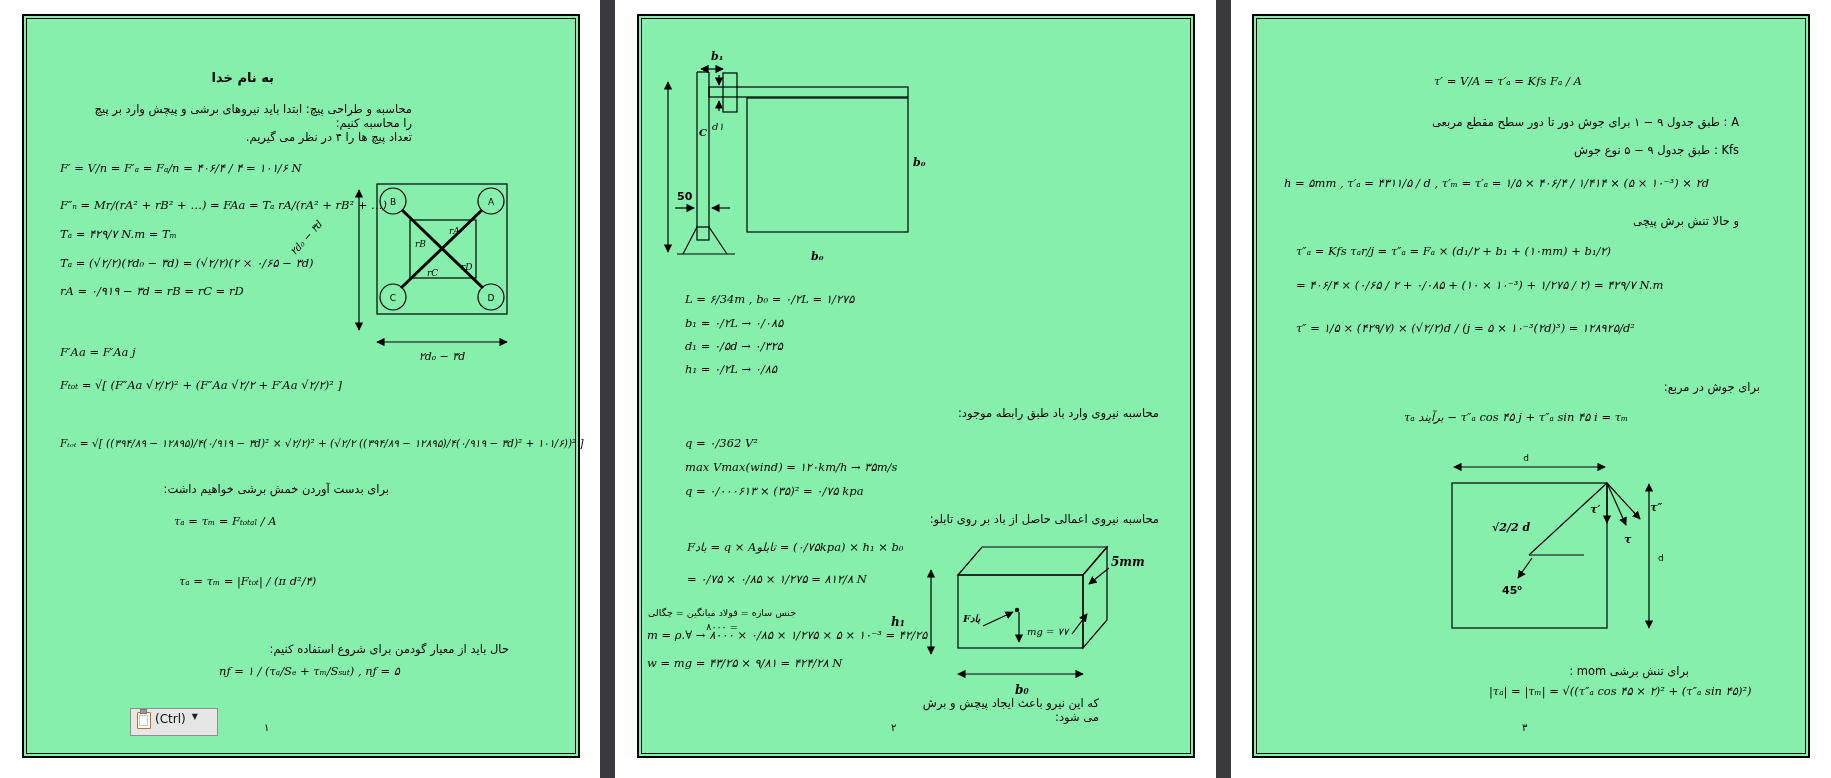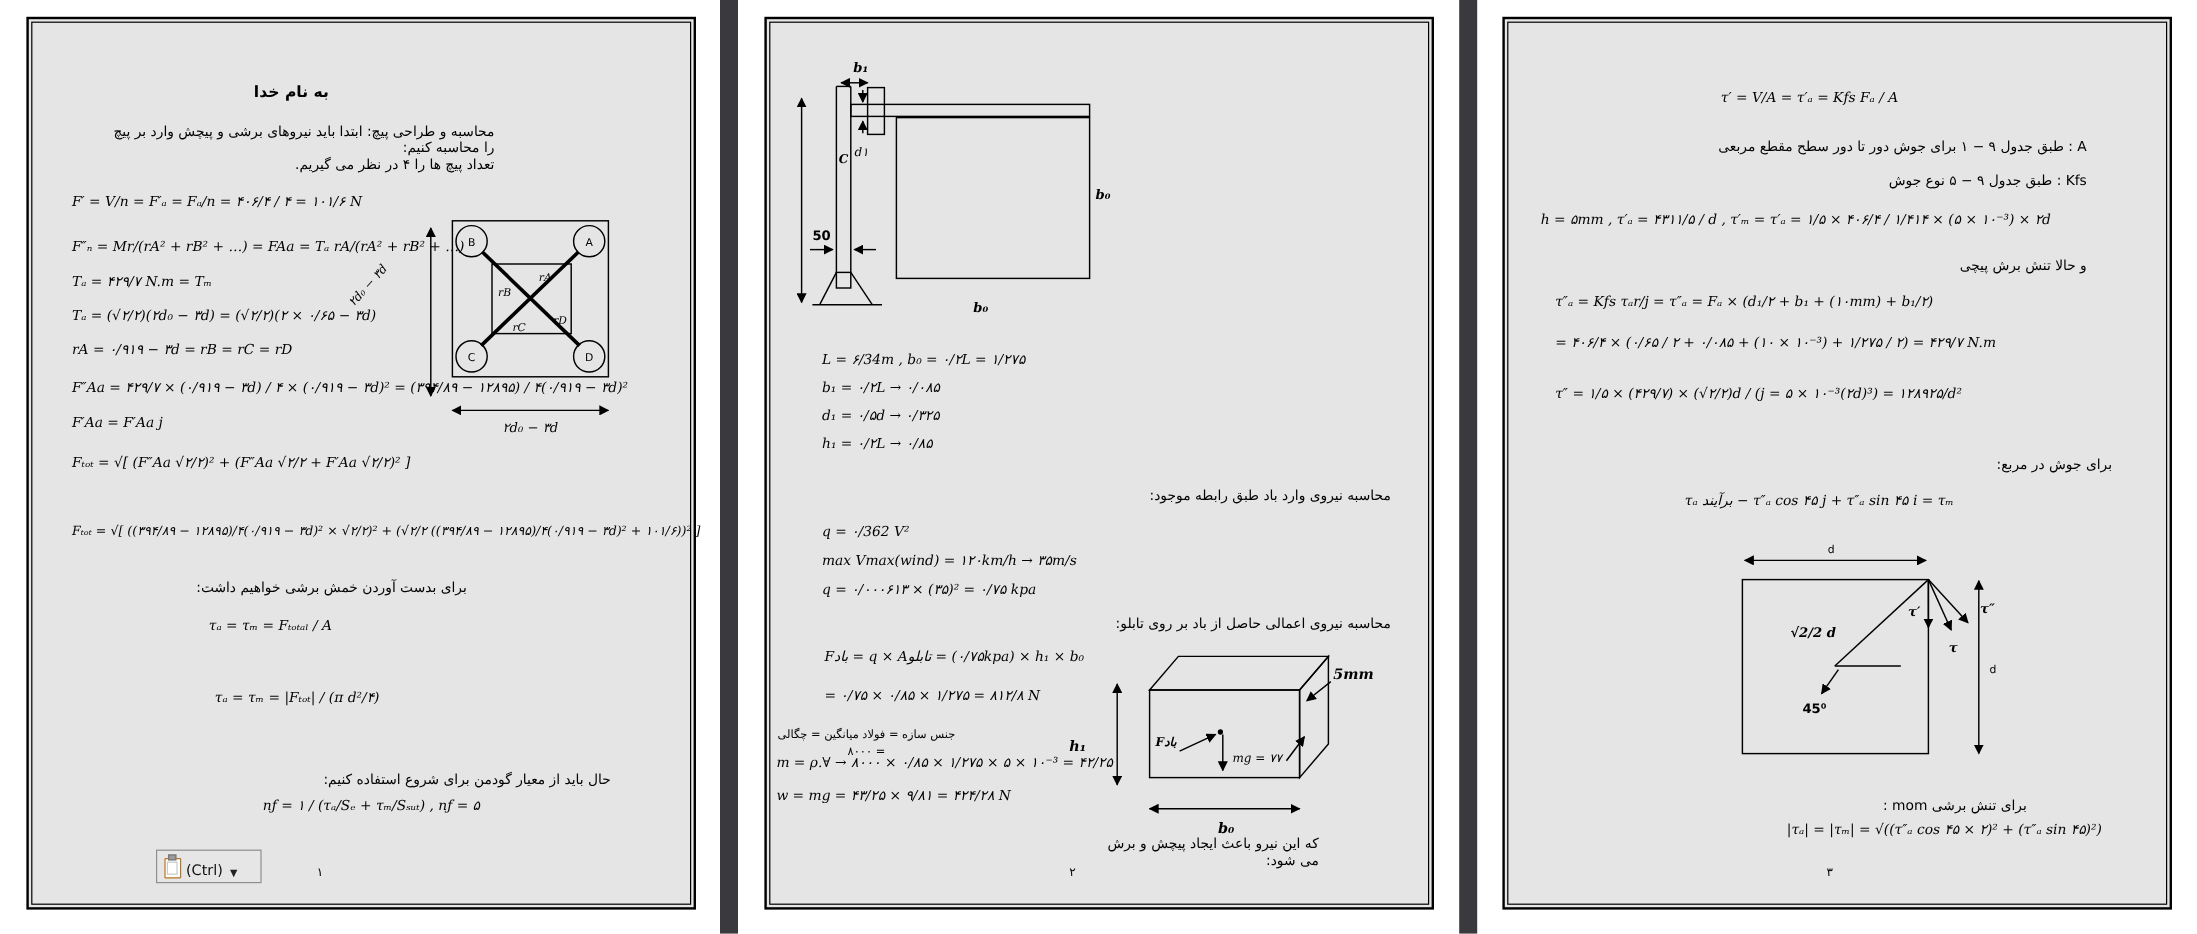--- a/index.html
+++ b/index.html
@@ -1,38 +1,38 @@
 <!DOCTYPE html>
 <html><head>
 <meta charset="utf-8">
 <style>
   html,body{margin:0;padding:0;}
   body{
     position:relative;width:1831px;height:778px;background:#ffffff;overflow:hidden;
     font-family:"DejaVu Sans",sans-serif;color:#000;
   }
   .sep{position:absolute;top:0;width:15px;height:778px;background:#3a3a3e;}
-  .page{position:absolute;top:14px;width:558px;height:744px;background:#e5e5e5;border:2px solid #000;box-sizing:border-box;}
+  .page{position:absolute;top:14px;width:558px;height:744px;background:#86efac;border:2px solid #000;box-sizing:border-box;}
   .page::before{content:"";position:absolute;inset:2px;border:1px solid #000;pointer-events:none;}
   .abs{position:absolute;}
   .t{direction:rtl;text-align:right;font-size:11.5px;line-height:14px;}
   .f{direction:ltr;text-align:left;font-style:italic;font-size:11.5px;line-height:14px;
      font-family:"DejaVu Serif","DejaVu Sans",serif;white-space:nowrap;}
   .c{}
   .title{font-weight:bold;font-size:13px;direction:rtl;}
   .small{font-size:9.5px;}
   .pagenum{font-size:10px;}
   svg{overflow:visible;}
   svg text{font-family:"DejaVu Sans",sans-serif;fill:#000;}
   svg .it{font-family:"DejaVu Serif","DejaVu Sans",serif;font-style:italic;}
   svg .b{font-weight:bold;}
   .ln{stroke:#000;stroke-width:1.2;fill:none;}
   .thick{stroke:#000;stroke-width:3;fill:none;}
   .ctrlbtn{
-    display:flex;align-items:flex-end;gap:4px;padding:3px 6px;width:88px;height:28px;box-sizing:border-box;
+    display:flex;align-items:flex-start;gap:4px;padding:3px 6px;width:88px;height:28px;box-sizing:border-box;
     background:#e6e6e6;border:1px solid #8f8f8f;font-size:12px;color:#111;cursor:pointer;
   }
   .clip{position:relative;width:12px;height:15px;border:1.5px solid #b9751f;background:#fff;border-radius:1px;}
   .clip::before{content:"";position:absolute;left:2px;top:-4px;width:5px;height:3px;background:#9a9a9a;border:1px solid #777;}
   .clip::after{content:"";position:absolute;left:1px;top:2px;width:7px;height:9px;background:#fff;border:1px solid #c9c9c9;}
   .drop{font-size:8px;color:#222;margin-left:2px;}
 </style>
 </head>
 <body>
 
@@ -42,21 +42,20 @@
 <div class="page" style="left:22px">
   <div class="abs title c" style="left:110px;top:54px;width:140px">به نام خدا</div>
   <div class="abs t" style="left:70px;top:86px;width:318px">محاسبه و طراحی پیچ: ابتدا باید نیروهای برشی و پیچش وارد بر پیچ را محاسبه کنیم:</div>
   <div class="abs t" style="left:70px;top:114px;width:318px">تعداد پیچ ها را ۴ در نظر می گیریم.</div>
 
   <div class="abs f" style="left:36px;top:145px">F′ = V/n = F′ₐ = Fₐ/n = ۴۰۶/۴ / ۴ = ۱۰۱/۶ N</div>
   <div class="abs f" style="left:36px;top:182px">F″ₙ = Mr/(rA² + rB² + …) = FAa = Tₐ rA/(rA² + rB² + …)</div>
   <div class="abs f" style="left:36px;top:211px">Tₐ = ۴۲۹/۷ N.m = Tₘ</div>
   <div class="abs f" style="left:36px;top:240px">Tₐ = (√۲/۲)(۲d₀ − ۳d) = (√۲/۲)(۲ × ۰/۶۵ − ۳d)</div>
   <div class="abs f" style="left:36px;top:268px">rA = ۰/۹۱۹ − ۳d = rB = rC = rD</div>
-  <div class="abs f" style="left:36px;top:300px">F″Aa = ۴۲۹/۷ × (۰/۹۱۹ − ۳d) / ۴ × (۰/۹۱۹ − ۳d)² = (۳۹۴/۸۹ − ۱۲۸۹۵) / ۴(۰/۹۱۹ − ۳d)²</div>
   <div class="abs f" style="left:36px;top:329px">F′Aa = F′Aa j</div>
   <div class="abs f" style="left:36px;top:362px">Fₜₒₜ = √[ (F″Aa √۲/۲)² + (F″Aa √۲/۲ + F′Aa √۲/۲)² ]</div>
   <div class="abs f" style="left:36px;top:420px;font-size:10.5px">Fₜₒₜ = √[ ((۳۹۴/۸۹ − ۱۲۸۹۵)/۴(۰/۹۱۹ − ۳d)² × √۲/۲)² + (√۲/۲ ((۳۹۴/۸۹ − ۱۲۸۹۵)/۴(۰/۹۱۹ − ۳d)² + ۱۰۱/۶))² ]</div>
 
   <div class="abs t" style="left:80px;top:466px;width:285px">برای بدست آوردن خمش برشی خواهیم داشت:</div>
   <div class="abs f c" style="left:150px;top:498px;width:150px">τₐ = τₘ = Fₜₒₜₐₗ / A</div>
   <div class="abs f c" style="left:155px;top:558px;width:150px">τₐ = τₘ = |Fₜₒₜ| / (π d²/۴)</div>
   <div class="abs t" style="left:200px;top:626px;width:285px">حال باید از معیار گودمن برای شروع استفاده کنیم:</div>
   <div class="abs f c" style="left:195px;top:648px;width:160px">nƒ = ۱ / (τₐ/Sₑ + τₘ/Sₛᵤₜ)  ,  nƒ = ۵</div>
 

